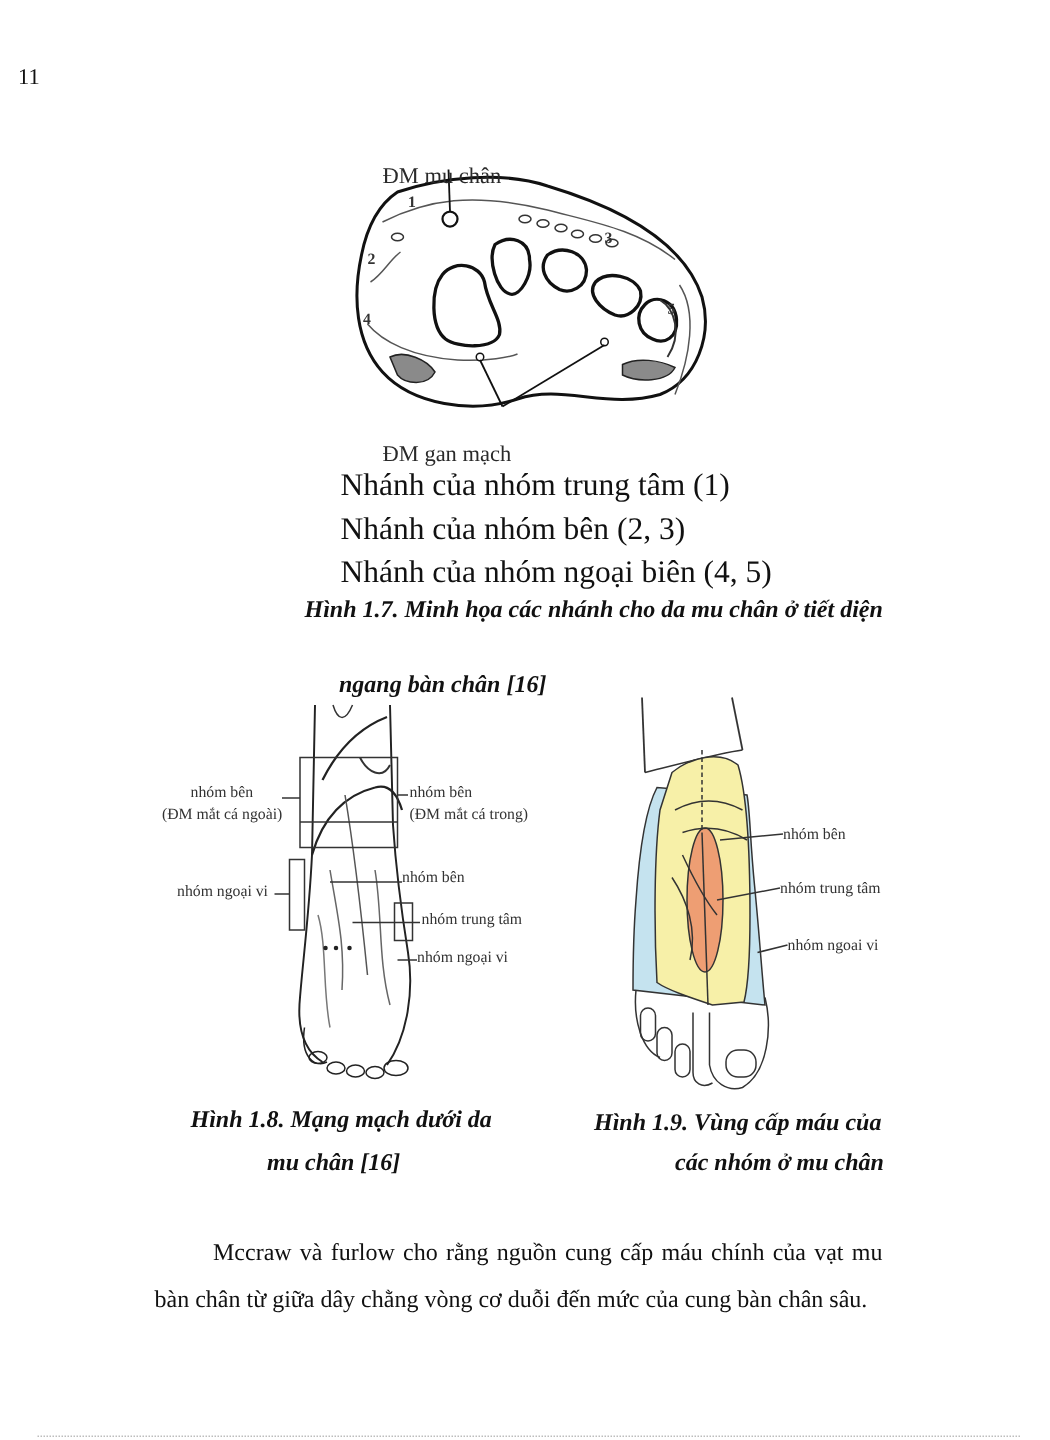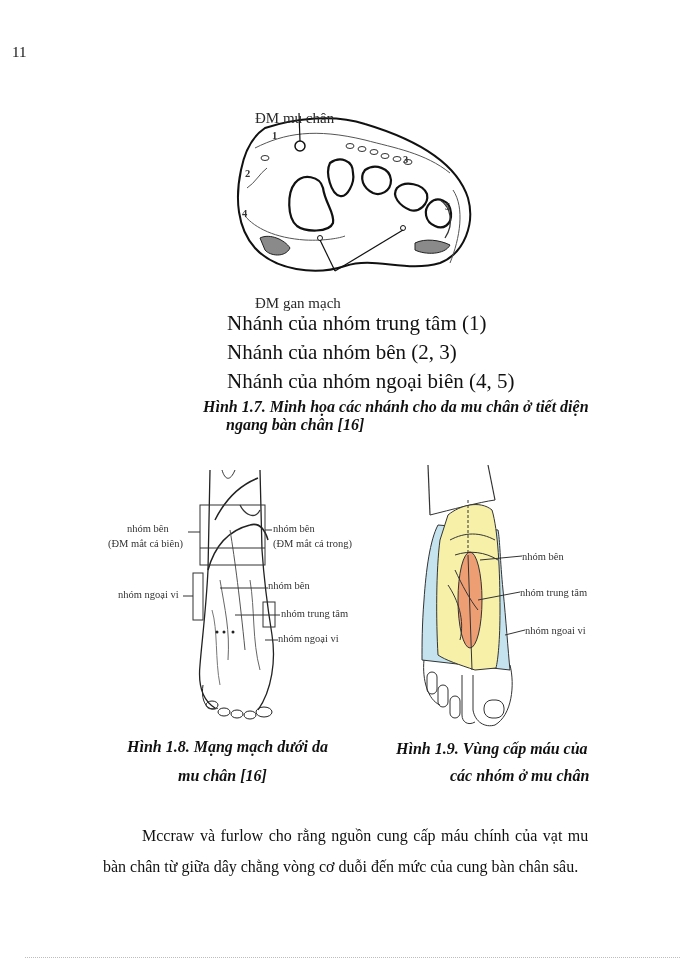--- a/index.html
+++ b/index.html
@@ -64,21 +64,21 @@
   <div class="abs small-lbl" style="left:178px;top:66px;font-weight:bold;">3</div>
   <div class="abs small-lbl" style="left:17px;top:120px;font-weight:bold;">4</div>
   <div class="abs small-lbl" style="left:220px;top:113px;font-weight:bold;">5</div>
 </div>
 
 <div class="abs legend-line" style="top:311px;">Nhánh của nhóm trung tâm (1)</div>
 <div class="abs legend-line" style="top:340px;">Nhánh của nhóm bên (2, 3)</div>
 <div class="abs legend-line" style="top:369px;text-align:right;">Nhánh của nhóm ngoại biên (4, 5)</div>
 
 <div class="abs caption" style="left:157px;top:398px;margin-left:46px;">Hình 1.7. Minh họa các nhánh cho da mu chân ở tiết diện</div>
-<div class="abs caption" style="left:226px;top:416px;text-align:right;">ngang bàn chân [16]</div>
+<div class="abs caption" style="left:226px;top:448px;text-align:right;">ngang bàn chân [16]</div>
 
 <div class="abs" style="left:100px;top:460px;width:280px;height:260px;">
   <svg width="280" height="260">
 
     <path d="M110,10 L108,110 C106,150 102,180 100,205 C98,225 102,240 115,248" fill="none" stroke="#222" stroke-width="1.3"></path>
     <path d="M160,10 L162,90 C164,120 168,150 172,175 C176,200 172,230 158,250" fill="none" stroke="#222" stroke-width="1.3"></path>
     <path d="M122,10 C125,20 130,22 135,10" fill="none" stroke="#333"></path>
 
     <path d="M103,225 C100,245 110,252 118,248" fill="none" stroke="#222"></path>
     <ellipse cx="112" cy="245" rx="6" ry="4" fill="none" stroke="#222"></ellipse>
@@ -105,21 +105,21 @@
     <line x1="83" y1="136" x2="93" y2="136" stroke="#333"></line>
     <line x1="120" y1="128" x2="168" y2="128" stroke="#333"></line>
     <line x1="135" y1="155" x2="180" y2="155" stroke="#333"></line>
     <line x1="165" y1="180" x2="178" y2="180" stroke="#333"></line>
 
     <circle cx="117" cy="172" r="1.5" fill="#222"></circle>
     <circle cx="124" cy="172" r="1.5" fill="#222"></circle>
     <circle cx="133" cy="172" r="1.5" fill="#222"></circle>
   </svg>
   <div class="abs small-lbl" style="left:27px;top:63px;">nhóm bên</div>
-  <div class="abs small-lbl" style="left:8px;top:78px;">(ĐM mắt cá biên)</div>
+  <div class="abs small-lbl" style="left:8px;top:78px;">(ĐM mắt cá ngoài)</div>
   <div class="abs small-lbl" style="left:173px;top:63px;">nhóm bên</div>
   <div class="abs small-lbl" style="left:173px;top:78px;">(ĐM mắt cá trong)</div>
   <div class="abs small-lbl" style="left:18px;top:129px;">nhóm ngoại vi</div>
   <div class="abs small-lbl" style="left:168px;top:120px;">nhóm bên</div>
   <div class="abs small-lbl" style="left:181px;top:148px;">nhóm trung tâm</div>
   <div class="abs small-lbl" style="left:178px;top:173px;">nhóm ngoại vi</div>
 </div>
 
 <div class="abs" style="left:400px;top:460px;width:200px;height:272px;">
   <svg width="200" height="272">

